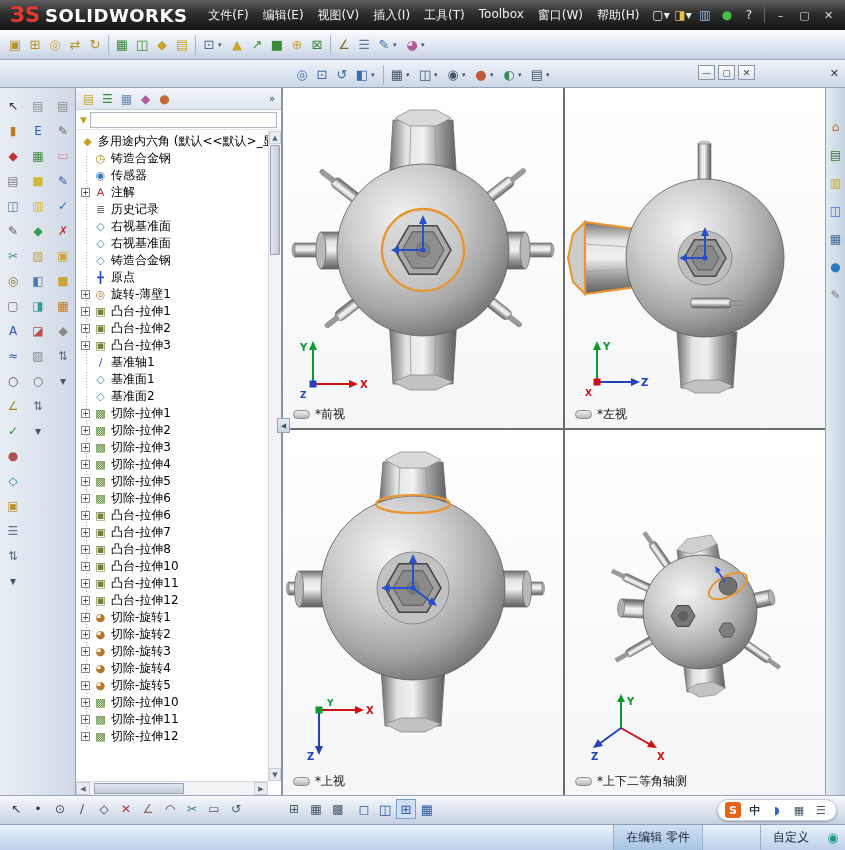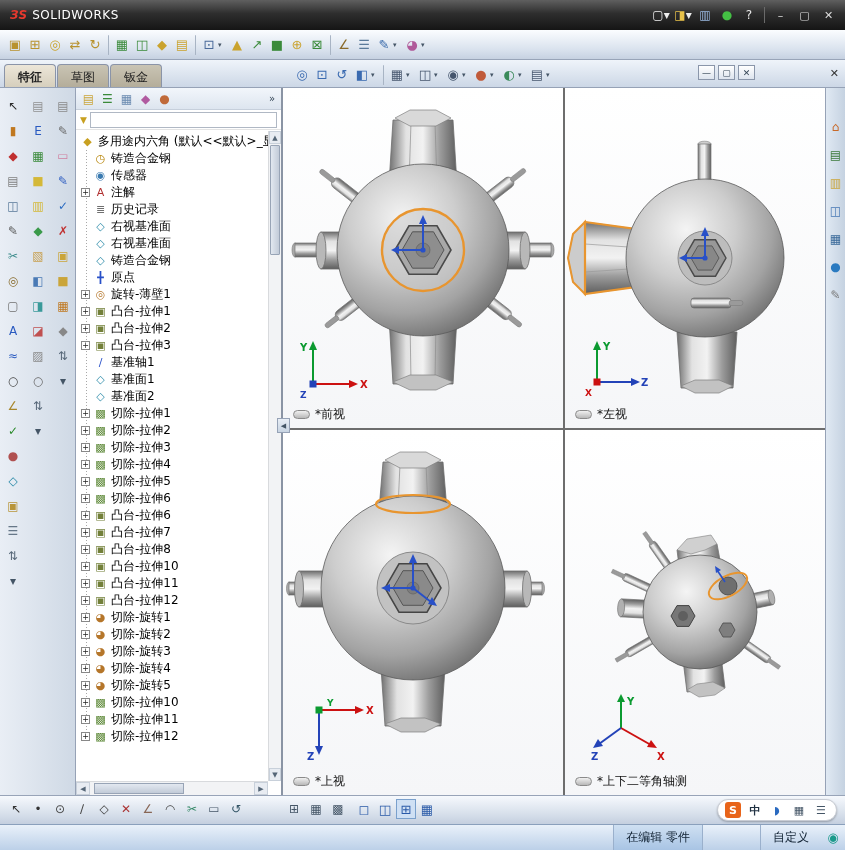--- a/index.html
+++ b/index.html
@@ -3,22 +3,22 @@
 <meta charset="utf-8">
 <style>
 *{box-sizing:border-box;margin:0;padding:0}
 html,body{width:845px;height:850px}
 body{position:relative;font-family:"DejaVu Sans","Liberation Sans",sans-serif;font-size:12px;background:#c8d2de;overflow:hidden}
 i{font-style:normal}
 
 
 .titlebar{position:absolute;top:0;left:0;right:0;height:30px;background:linear-gradient(#5f5f5f,#2e2e2e 45%,#151515);display:flex;align-items:center;padding:0 6px;color:#eee;z-index:30}
 .logo{display:flex;align-items:center;gap:5px;padding-left:4px}
-.logo-mark{color:#e8392e;font-weight:bold;font-style:italic;font-size:12px;line-height:1}
-.brand{font-weight:normal;font-size:12px;letter-spacing:.5px;color:#fff}
+.logo-mark{color:#e8392e;font-weight:bold;font-size:21px;line-height:1}
+.brand{font-weight:bold;font-size:18px;letter-spacing:.5px;color:#fff}
 .menus{display:flex;margin-left:14px}
 .menu{padding:5px 7px;font-size:12px;color:#f2f2f2}
 .tb-right{margin-left:auto;display:flex;align-items:center}
 .qicons{display:flex;gap:2px}
 .tb-ic{width:20px;height:20px;display:flex;align-items:center;justify-content:center;font-size:12px}
 .vsep{width:1px;height:16px;background:#6a6a6a;margin:0 5px}
 .winbtns{display:flex;gap:3px}
 .winbtn{width:21px;height:17px;display:flex;align-items:center;justify-content:center;color:#ddd;font-size:11px}
 
 
@@ -142,20 +142,31 @@
       <stop offset="1" stop-color="#5e5e5e"></stop>
     </linearGradient>
   </defs>
 </svg>
 
 <div class="titlebar">
   <div class="logo">
     <span class="logo-mark">ЗS</span>
     <span class="brand">SOLIDWORKS</span>
   </div>
+  <div class="menus">
+
+  <span class="menu">文件(F)</span>
+      <span class="menu">编辑(E)</span>
+      <span class="menu">视图(V)</span>
+      <span class="menu">插入(I)</span>
+      <span class="menu">工具(T)</span>
+      <span class="menu">Toolbox</span>
+      <span class="menu">窗口(W)</span>
+      <span class="menu">帮助(H)</span>
+    </div>
   <div class="tb-right">
     <div class="qicons">
 
         <span class="tb-ic">
           <i style="color: rgb(240, 240, 240);">▢</i>
           <i class="caret">▾</i>
         </span>
 
         <span class="tb-ic">
           <i style="color: rgb(232, 194, 74);">◨</i>
@@ -291,26 +302,20 @@
       <i class="caret">▾</i>
     </span>
 
     <span class="tb2i">
       <i class="g" style="color: rgb(176, 90, 154);">◕</i>
       <i class="caret">▾</i>
     </span>
   </div>
 
 <div class="strip-top">
-  <div class="tabs">
-
-  <span class="tab active">特征</span>
-      <span class="tab">草图</span>
-      <span class="tab">钣金</span>
-    </div>
   <div class="headsup">
 
       <span class="tb2i">
         <i class="g" style="color: rgb(58, 106, 176);">◎</i>
 
       </span>
 
       <span class="tb2i">
         <i class="g" style="color: rgb(58, 106, 176);">⊡</i>
 

